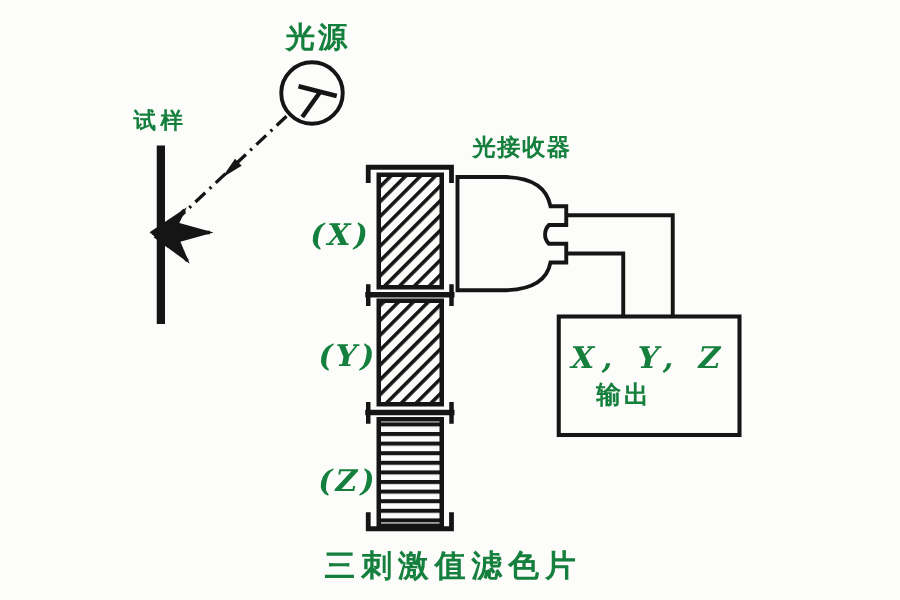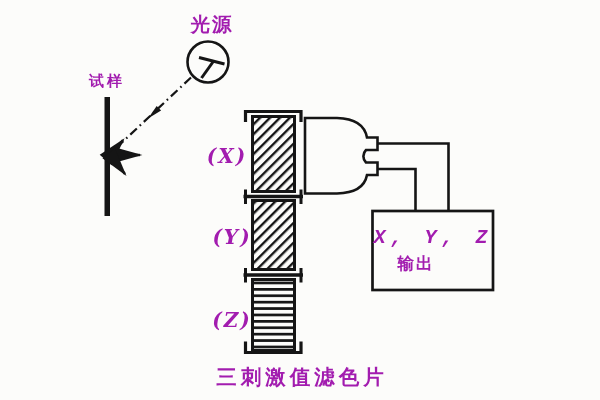--- a/index.html
+++ b/index.html
@@ -7,42 +7,42 @@
     position:relative;
     width:600px;height:400px;
     background:#fcfcfa;
     overflow:hidden;
     font-family:"DejaVu Sans",sans-serif;
   }
   #art{position:absolute;left:0;top:0;}
   .label{
     position:absolute;
     transform:translate(-50%,-50%);
-    color:#a21caf;
+    color:#15803d;
     white-space:nowrap;
     line-height:1;
     user-select:none;
   }
   .cjk{
     font-family:"DejaVu Sans",sans-serif;
     font-weight:bold;
   }
   .math{
     font-family:"DejaVu Serif","Liberation Serif",serif;
     font-style:italic;
     font-weight:600;
   }
   .lbl-light-source{left:212px;top:25px;font-size:19.5px;letter-spacing:2px;}
   .lbl-sample{left:107px;top:81px;font-size:15px;letter-spacing:3px;}
   .lbl-receiver{left:348px;top:99px;font-size:15.5px;letter-spacing:1px;}
   .lbl-filter{font-size:20px;letter-spacing:2px;}
   .lbl-filter-x{left:227px;top:156px;}
   .lbl-filter-y{left:232px;top:237px;}
   .lbl-filter-z{left:232px;top:320px;}
-  .lbl-output-values{left:433px;top:238px;font-size:20px;letter-spacing:5px;font-family:Liberation Mono, monospace;}
+  .lbl-output-values{left:433px;top:238px;font-size:20px;letter-spacing:5px;}
   .lbl-output{left:416px;top:264px;font-size:16.5px;letter-spacing:2px;}
   .lbl-caption{left:302px;top:377px;font-size:20.5px;letter-spacing:4px;text-align:right;}
 </style>
 </head>
 <body>
 
 <div id="stage">
 
   <svg id="art" width="600" height="400" viewBox="0 0 600 400">
     <defs>
@@ -113,20 +113,21 @@
       <path d="M377.5,169 H415.5 V211"></path>
     </g>
 
     <rect x="372.5" y="211" width="120.5" height="79" fill="#fcfcfa" stroke="#151515" stroke-width="2.7"></rect>
   </svg>
 
   <div class="label cjk lbl-light-source">光源</div>
 
   <div class="label cjk lbl-sample">试样</div>
 
+  <div class="label cjk lbl-receiver">光接收器</div>
 
   <div class="label math lbl-filter lbl-filter-x">(X)</div>
 
   <div class="label math lbl-filter lbl-filter-y">(Y)</div>
 
   <div class="label math lbl-filter lbl-filter-z">(Z)</div>
 
   <div class="label math lbl-output-values">X, Y, Z</div>
 
   <div class="label cjk lbl-output">输出</div>

